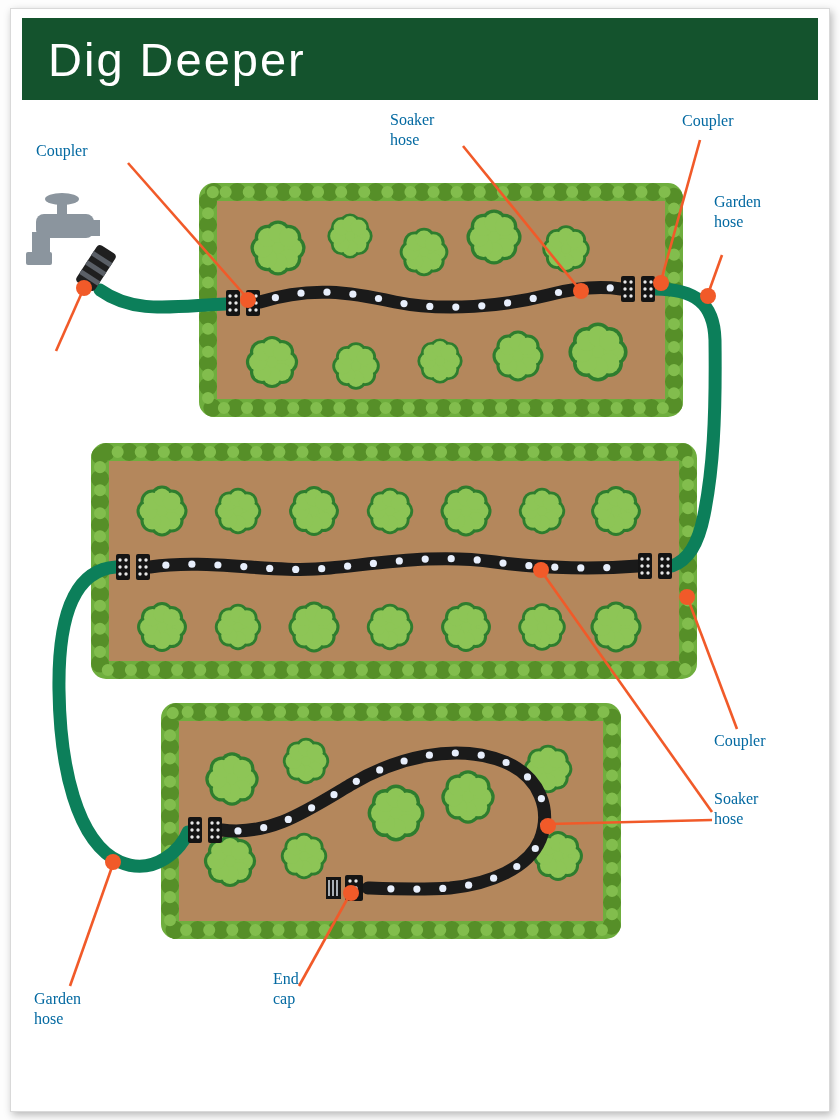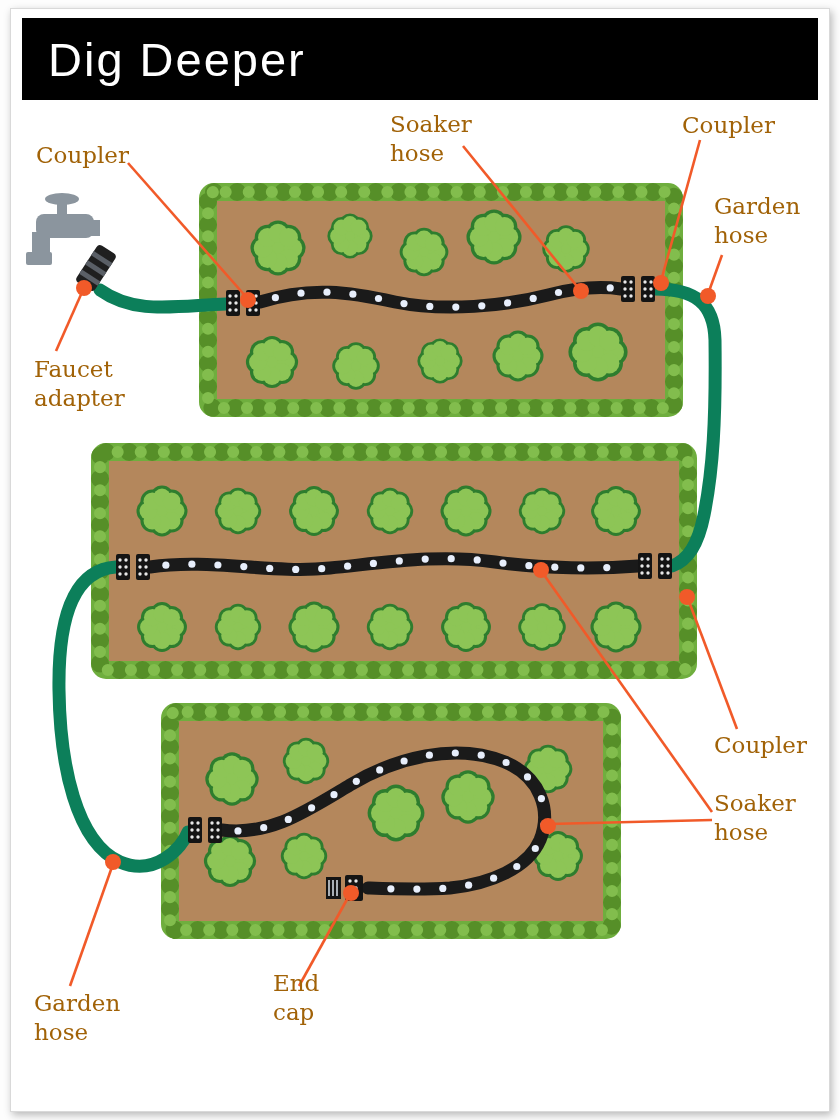--- a/index.html
+++ b/index.html
@@ -1,25 +1,25 @@
 <!DOCTYPE html>
 <html><head>
 <meta charset="utf-8">
 <style>
   html,body{margin:0;padding:0;background:#ffffff;}
   .page{position:relative;width:840px;height:1120px;background:#fdfdfd;overflow:hidden;
         font-family:"DejaVu Serif", serif;}
   .card{position:absolute;left:10px;top:8px;width:818px;height:1102px;background:#ffffff;
         border:1px solid #d9d9d9;box-shadow:2px 3px 8px rgba(0,0,0,.28);}
-  .header{position:absolute;left:22px;top:18px;width:796px;height:82px;background:#000000;
+  .header{position:absolute;left:22px;top:18px;width:796px;height:82px;background:#14532d;
           display:flex;align-items:center;}
   .header .title{font-family:"Liberation Sans", sans-serif;font-weight:400;color:#ffffff;
           font-size:47px;letter-spacing:2px;padding-left:26px;}
   svg.diagram{position:absolute;left:0;top:0;width:840px;height:1120px;}
-  .label{position:absolute;color:#a16207;font-size:23px;line-height:1.26;white-space:normal;}
+  .label{position:absolute;color:#0369a1;font-size:16px;line-height:1.26;white-space:normal;font-family:Liberation Serif, serif;}
   .nowrap{white-space:nowrap;}
 </style>
 </head>
 <body>
 
 <div class="page">
   <div class="card"></div>
 
   <div class="header">
     <span class="title">Dig Deeper</span>
@@ -261,18 +261,17 @@
       <circle cx="548" cy="826" r="8"></circle>
       <circle cx="113" cy="862" r="8"></circle>
       <circle cx="351" cy="893" r="8"></circle>
     </g>
   </svg>
 
   <div class="label nowrap" style="left:36px;top:141px;">Coupler</div>
   <div class="label" style="left:390px;top:110px;width:76px;">Soaker hose</div>
   <div class="label nowrap" style="left:682px;top:111px;">Coupler</div>
   <div class="label" style="left:714px;top:192px;width:80px;">Garden hose</div>
-  <div class="label" style="left:34px;top:355px;width:92px;">Faucet adapter</div>
   <div class="label nowrap" style="left:714px;top:731px;">Coupler</div>
   <div class="label" style="left:714px;top:789px;width:76px;">Soaker hose</div>
   <div class="label" style="left:34px;top:989px;width:80px;">Garden hose</div>
   <div class="label" style="left:273px;top:969px;width:50px;">End cap</div>
 </div>
 
 </body></html>

